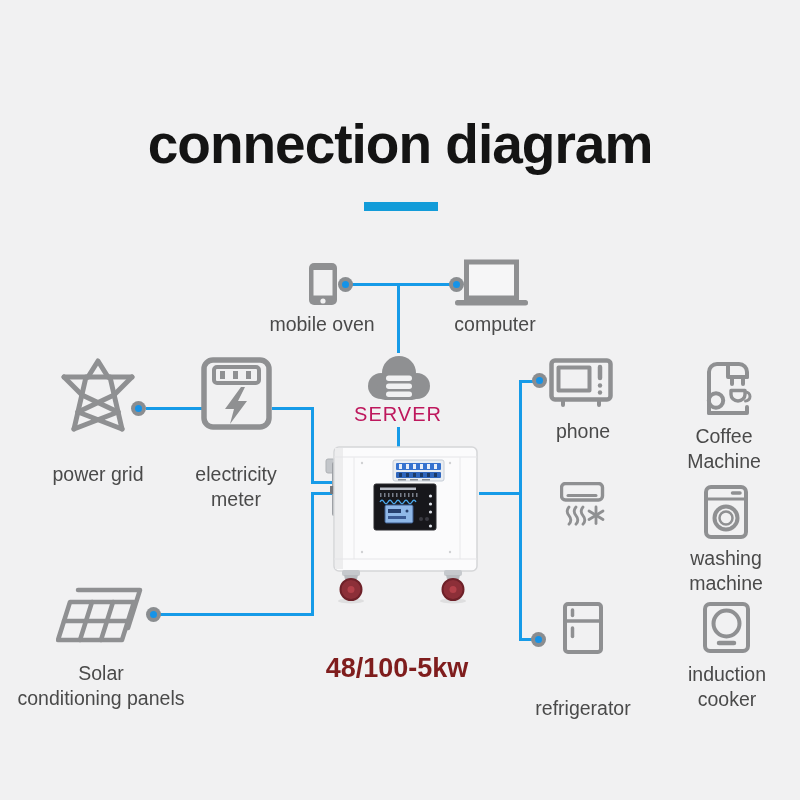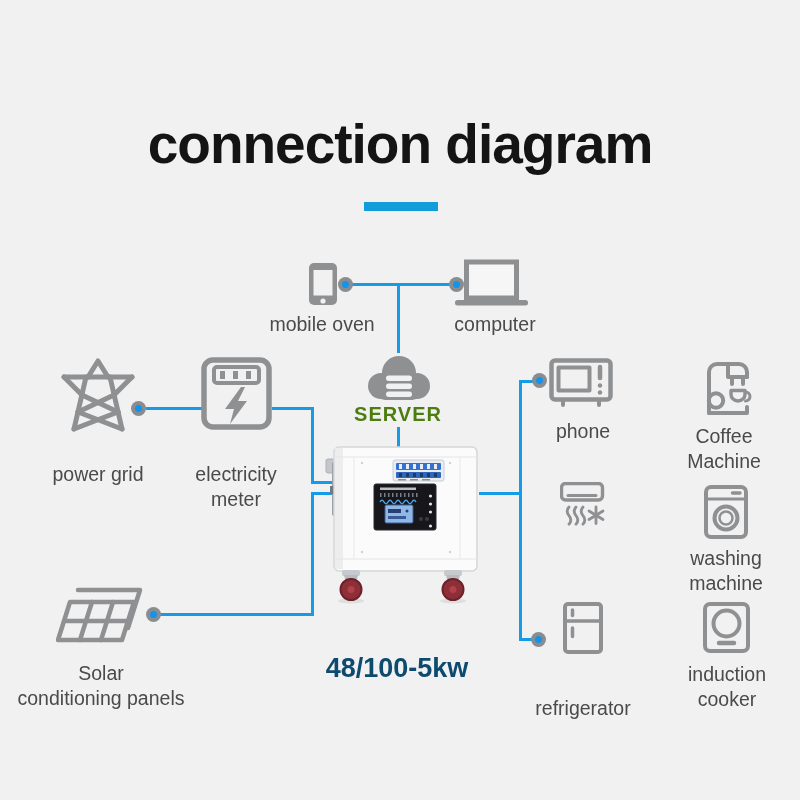--- a/index.html
+++ b/index.html
@@ -10,22 +10,22 @@
   #title{left:0;top:112px;width:800px;text-align:center;font-size:55px;font-weight:700;
          color:#141414;letter-spacing:-1px;}
   #title-underline{left:364px;top:202px;width:74px;height:9px;background:#129cd9;}
   
   .cline{background:#169be8;}
   .dot{width:15px;height:15px;border-radius:50%;background:#8a8d90;}
   .dot::after{content:"";position:absolute;left:4px;top:4px;width:7px;height:7px;
               border-radius:50%;background:#1593e8;}
   
   .lbl{text-align:center;font-size:19.5px;line-height:25px;color:#4a4a4a;white-space:pre-line;}
-  #lbl-server{font-size:20px;font-weight:700;letter-spacing:1px;color:#4d7c0f;}
-  #lbl-model{font-size:27px;font-weight:700;color:#0c4a6e;letter-spacing:0;text-align:center;}
+  #lbl-server{font-size:20px;font-weight:400;letter-spacing:1px;color:#be185d;}
+  #lbl-model{font-size:27px;font-weight:700;color:#7f1d1d;letter-spacing:0;text-align:center;}
   .icon svg{display:block;}
 </style>
 </head>
 <body>
 
 <div id="stage">
 
   <div class="abs" id="title">connection diagram</div>
   <div class="abs" id="title-underline"></div>
 

